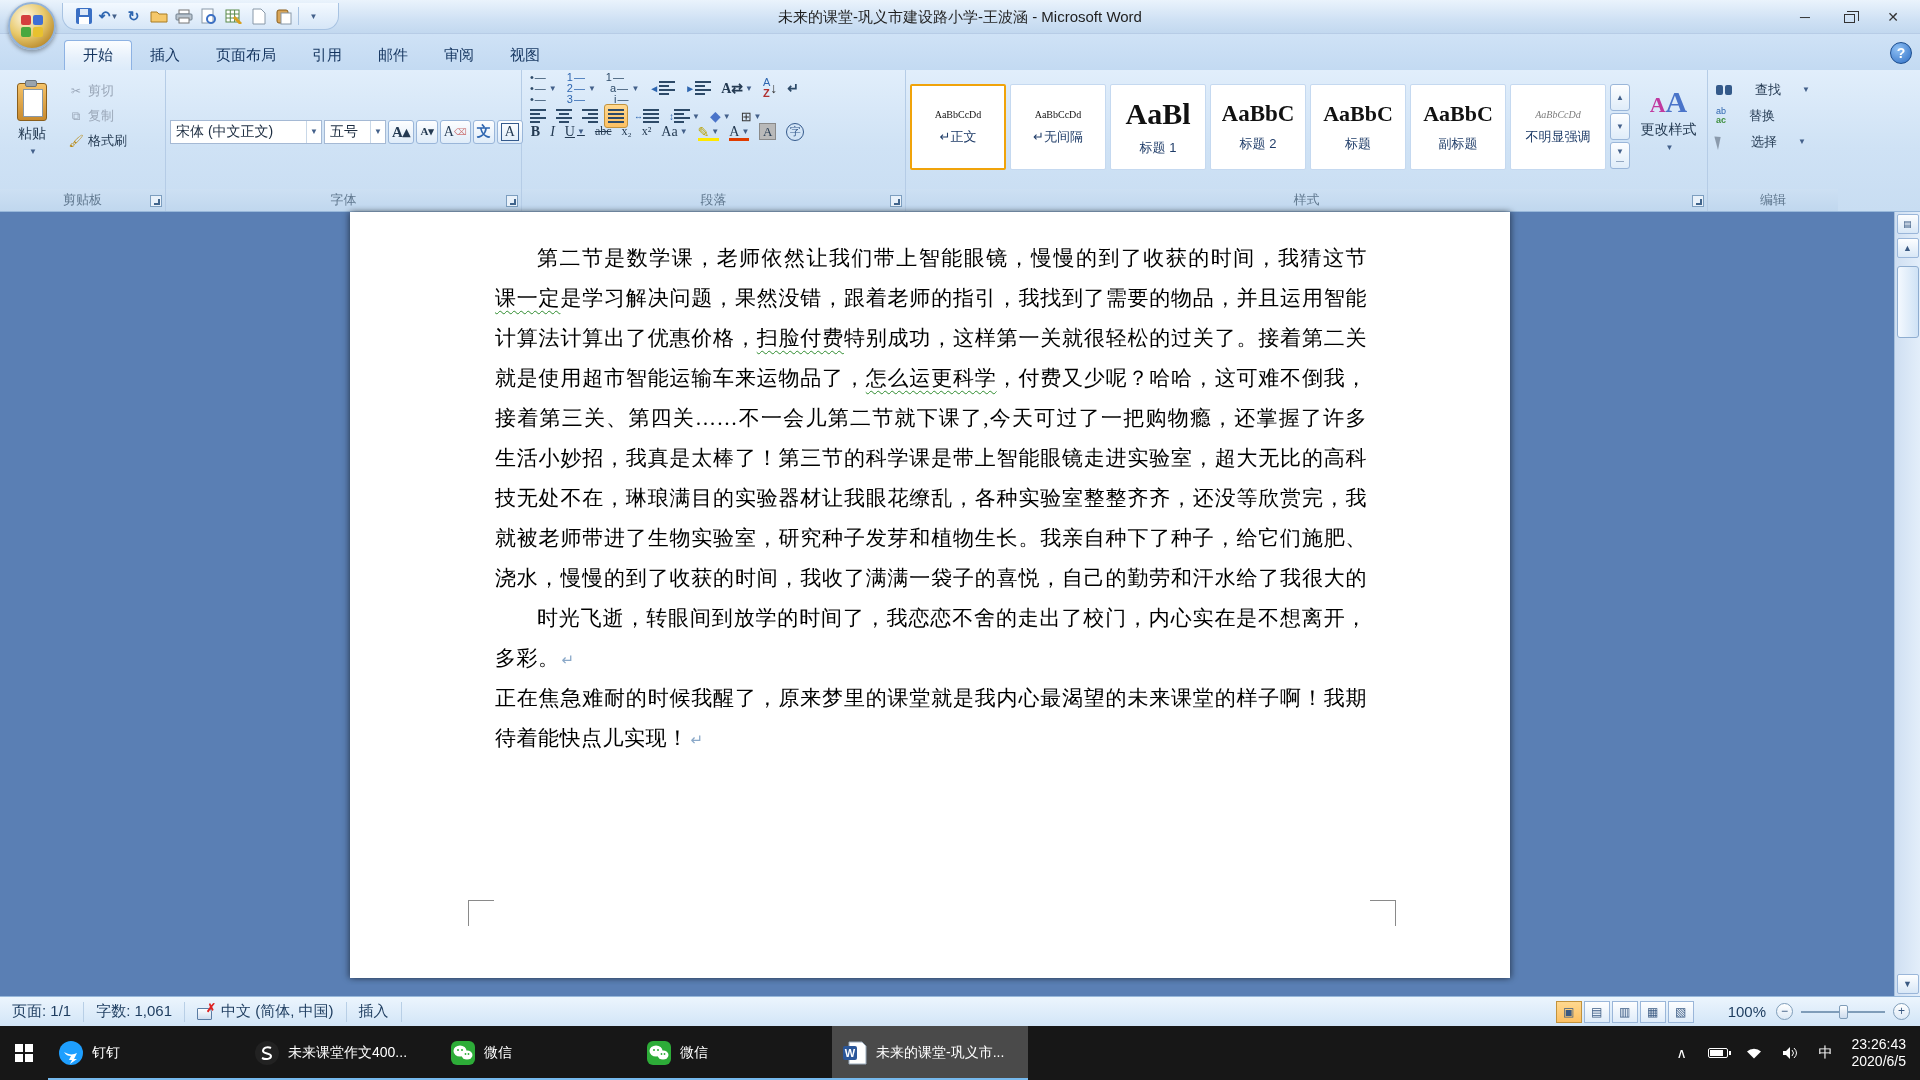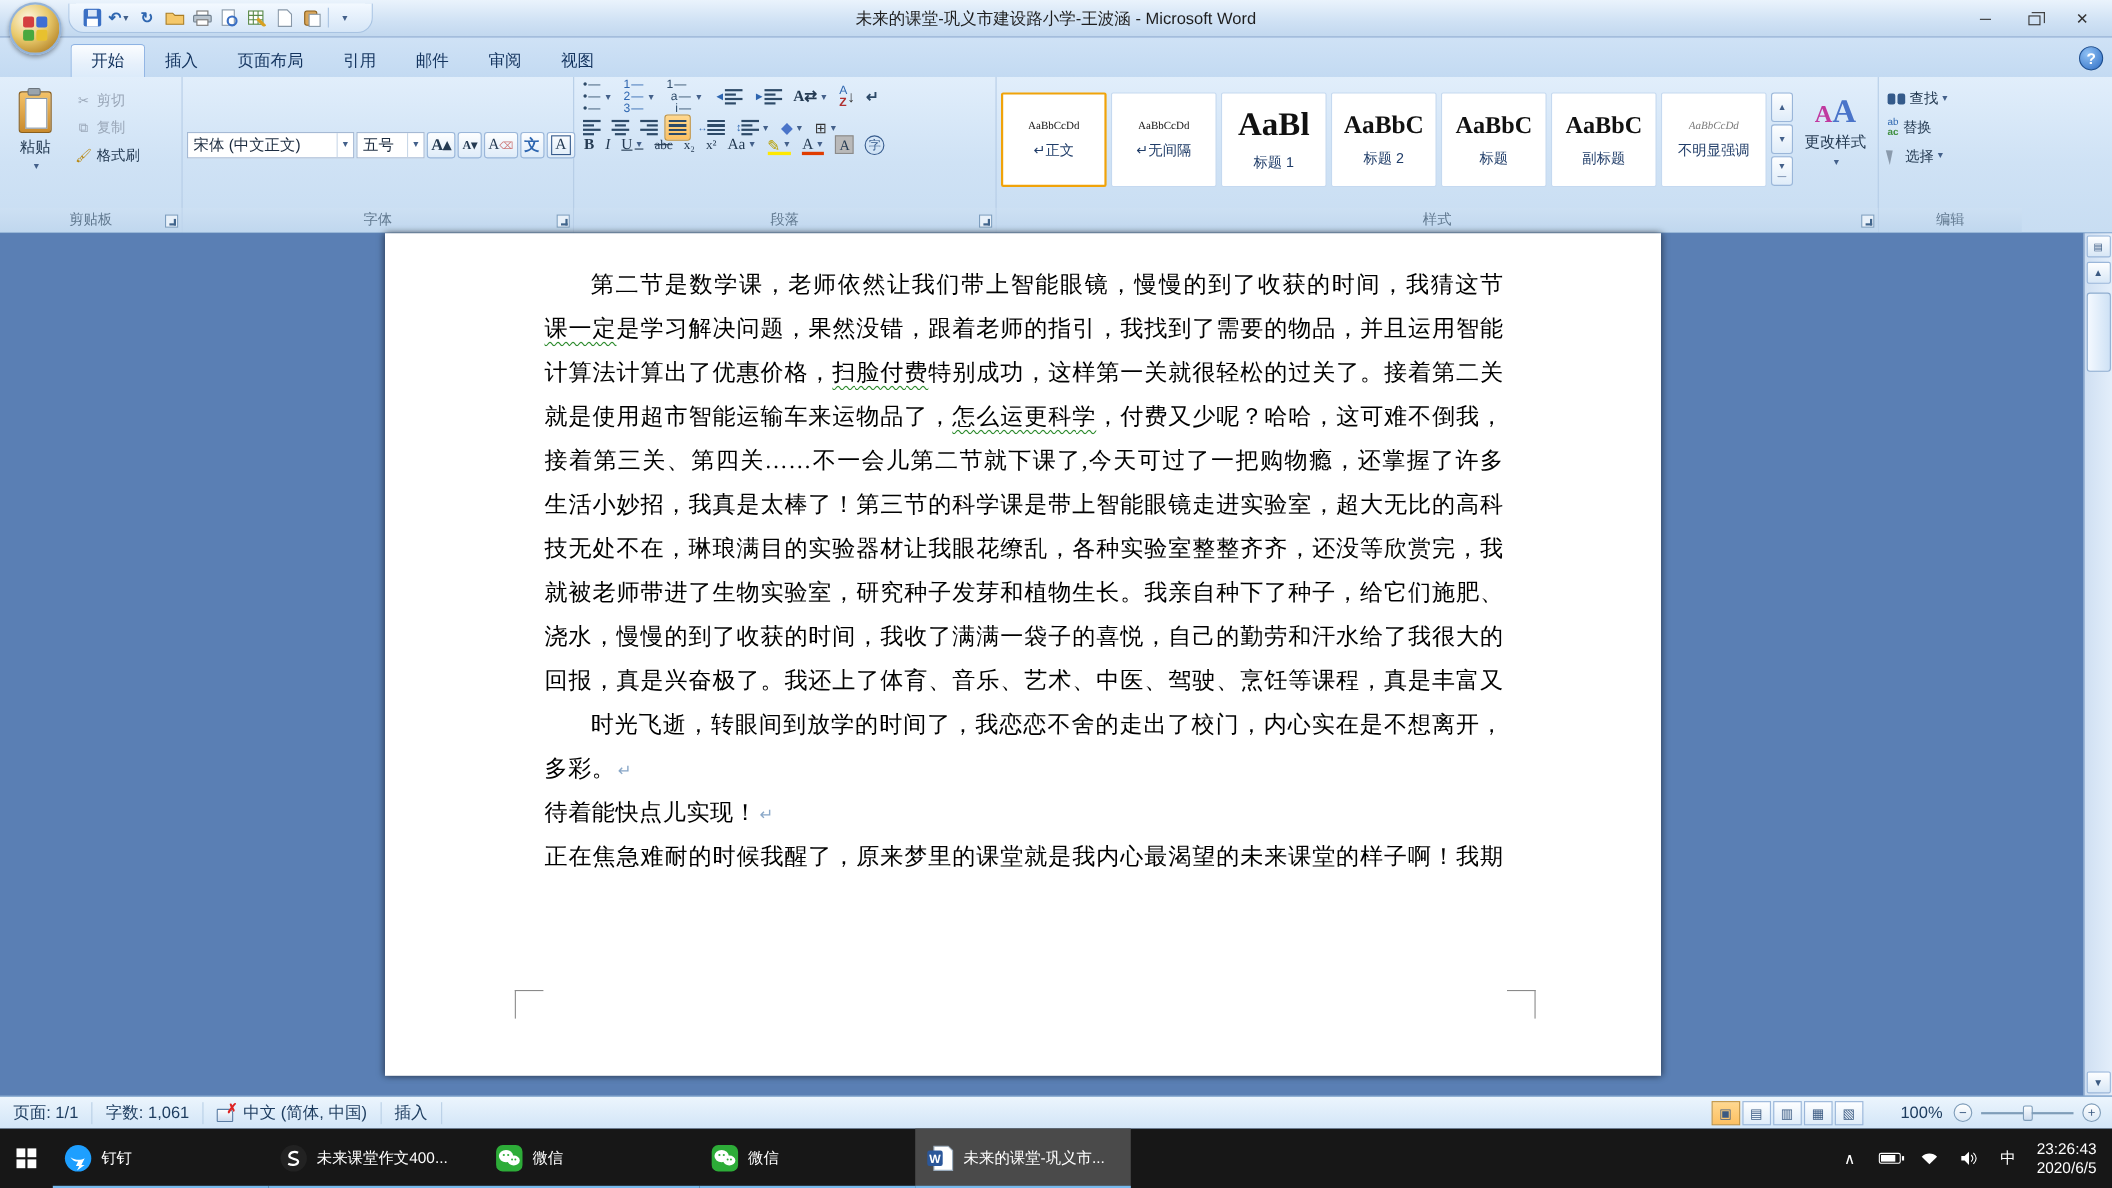--- a/index.html
+++ b/index.html
@@ -140,21 +140,21 @@
     border:1px solid #9ab6d9; background:linear-gradient(#fdfeff,#dfecf9); }
   .change-styles { width:84px; height:104px; display:flex; flex-direction:column; align-items:center;
     justify-content:flex-start; padding-top:10px; gap:4px; font-size:14px; color:#243a52;
     border:1px solid transparent; border-radius:3px; cursor:pointer; }
   .aa-ic { font-family:"Liberation Serif", serif; font-weight:bold; line-height:1; }
   .aa-ic .a1 { color:#c0399f; font-size:22px; }
   .aa-ic .a2 { color:#4a74c9; font-size:30px; }
 
   
   .g-edit { width:130px; display:flex; flex-direction:column; gap:3px; padding-top:8px; }
-  .g-edit .small-btn { justify-content:flex-start; font-size:13px; height:23px; }
+  .g-edit .small-btn { justify-content:flex-start; font-size:13px; height:23px;gap:19px; }
   .binoc { display:inline-block; width:16px; height:10px; position:relative; margin-right:4px; }
   .binoc:before,.binoc:after { content:""; position:absolute; top:0; width:7px; height:10px;
     background:#345a8a; border-radius:2px; }
   .binoc:before{left:0}.binoc:after{right:0}
   .replace-ic { font-size:9px; line-height:1; margin-right:4px; color:#2e66b0; text-align:left; }
   .replace-ic b { color:#3f8f3f; }
   .cursor-ic { display:inline-block; margin-right:6px; width:0; height:0;
     border-left:6px solid #8a9aac; border-right:4px solid transparent;
     border-bottom:12px solid transparent; border-top:2px solid transparent; transform:rotate(-15deg); }
 
@@ -556,25 +556,24 @@
       <div class="doc-body" id="doc-body">
           <div class="doc-line first">第二节是数学课，老师依然让我们带上智能眼镜，慢慢的到了收获的时间，我猜这节</div>
           <div class="doc-line"><span class="sp">课一定</span>是学习解决问题，果然没错，跟着老师的指引，我找到了需要的物品，并且运用智能</div>
           <div class="doc-line">计算法计算出了优惠价格，<span class="sp">扫脸付费</span>特别成功，这样第一关就很轻松的过关了。接着第二关</div>
           <div class="doc-line">就是使用超市智能运输车来运物品了，<span class="sp">怎么运更科学</span>，付费又少呢？哈哈，这可难不倒我，</div>
           <div class="doc-line">接着第三关、第四关……不一会儿第二节就下课了,今天可过了一把购物瘾，还掌握了许多</div>
           <div class="doc-line">生活小妙招，我真是太棒了！第三节的科学课是带上智能眼镜走进实验室，超大无比的高科</div>
           <div class="doc-line">技无处不在，琳琅满目的实验器材让我眼花缭乱，各种实验室整整齐齐，还没等欣赏完，我</div>
           <div class="doc-line">就被老师带进了生物实验室，研究种子发芽和植物生长。我亲自种下了种子，给它们施肥、</div>
           <div class="doc-line">浇水，慢慢的到了收获的时间，我收了满满一袋子的喜悦，自己的勤劳和汗水给了我很大的</div>
-          <div class="doc-line">回报，真是兴奋极了。我还上了体育、音乐、艺术、中医、驾驶、烹饪等课程，真是丰富又</div>
           <div class="doc-line first">时光飞逝，转眼间到放学的时间了，我恋恋不舍的走出了校门，内心实在是不想离开，</div>
           <div class="doc-line last">多彩。<span class="pilcrow">↵</span></div>
+          <div class="doc-line">正在焦急难耐的时候我醒了，原来梦里的课堂就是我内心最渴望的未来课堂的样子啊！我期</div>
           <div class="doc-line last">待着能快点儿实现！<span class="pilcrow">↵</span></div>
-          <div class="doc-line">正在焦急难耐的时候我醒了，原来梦里的课堂就是我内心最渴望的未来课堂的样子啊！我期</div>
         </div>
       <div class="corner-mark left"></div>
       <div class="corner-mark right"></div>
     </div>
     <div class="vscroll">
       <div class="vs-btn">▤</div>
       <div class="vs-btn">▲</div>
       <div class="vs-thumb"></div>
       <div class="vs-spacer"></div>
       <div class="vs-btn">▼</div>

